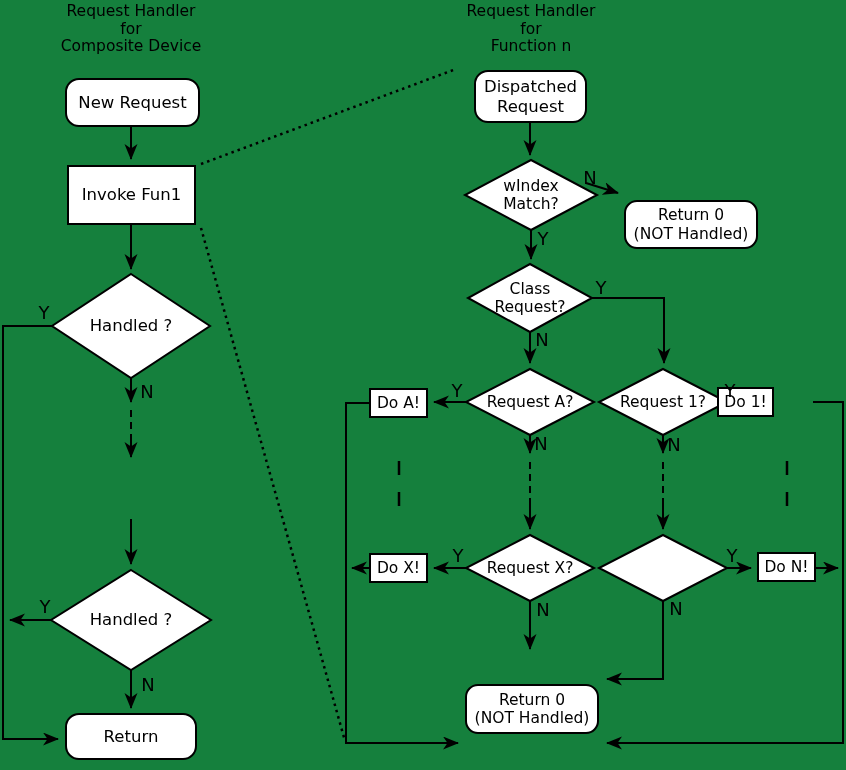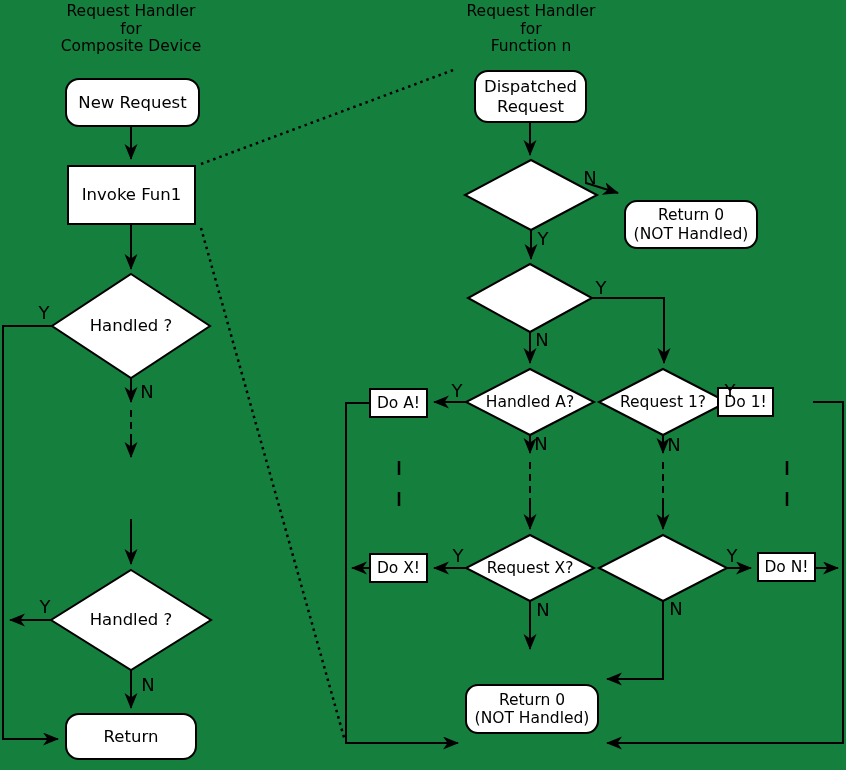--- a/index.html
+++ b/index.html
@@ -90,24 +90,28 @@
 Function n</div>
 
   <div class="node box round" style="left:65px;top:78px;width:135px;height:49px;">New Request</div>
   <div class="node box" style="left:67px;top:165px;width:129px;height:60px;">Invoke Fun1</div>
   <div class="node diamond-label" style="left:71px;top:306px;width:120px;height:40px;">Handled ?</div>
   <div class="node diamond-label" style="left:71px;top:600px;width:120px;height:40px;">Handled ?</div>
   <div class="node box round" style="left:65px;top:713px;width:132px;height:47px;">Return</div>
 
   <div class="node box round" style="left:474px;top:70px;width:113px;height:53px;">Dispatched
 Request</div>
+  <div class="node diamond-label small" style="left:471px;top:173px;width:120px;height:44px;">wIndex
+Match?</div>
   <div class="node box r12 small" style="left:624px;top:171px;width:134px;height:49px;">Return 0
 (NOT Handled)</div>
+  <div class="node diamond-label small" style="left:470px;top:276px;width:120px;height:44px;">Class
+Request?</div>
 
-  <div class="node diamond-label small" style="left:470px;top:382px;width:120px;height:40px;">Handled A?</div>
+  <div class="node diamond-label small" style="left:470px;top:382px;width:120px;height:40px;">Request A?</div>
   <div class="node diamond-label small" style="left:603px;top:382px;width:120px;height:40px;">Request 1?</div>
   <div class="node box small" style="left:369px;top:388px;width:59px;height:30px;">Do A!</div>
   <div class="node box small" style="left:717px;top:387px;width:57px;height:30px;">Do 1!</div>
 
   <div class="node diamond-label small" style="left:470px;top:548px;width:120px;height:40px;">Request X?</div>
   <div class="node box small" style="left:369px;top:553px;width:59px;height:30px;">Do X!</div>
   <div class="node box small" style="left:757px;top:552px;width:59px;height:30px;">Do N!</div>
 
   <div class="node box r12 small" style="left:465px;top:655px;width:134px;height:50px;">Return 0
 (NOT Handled)</div>

